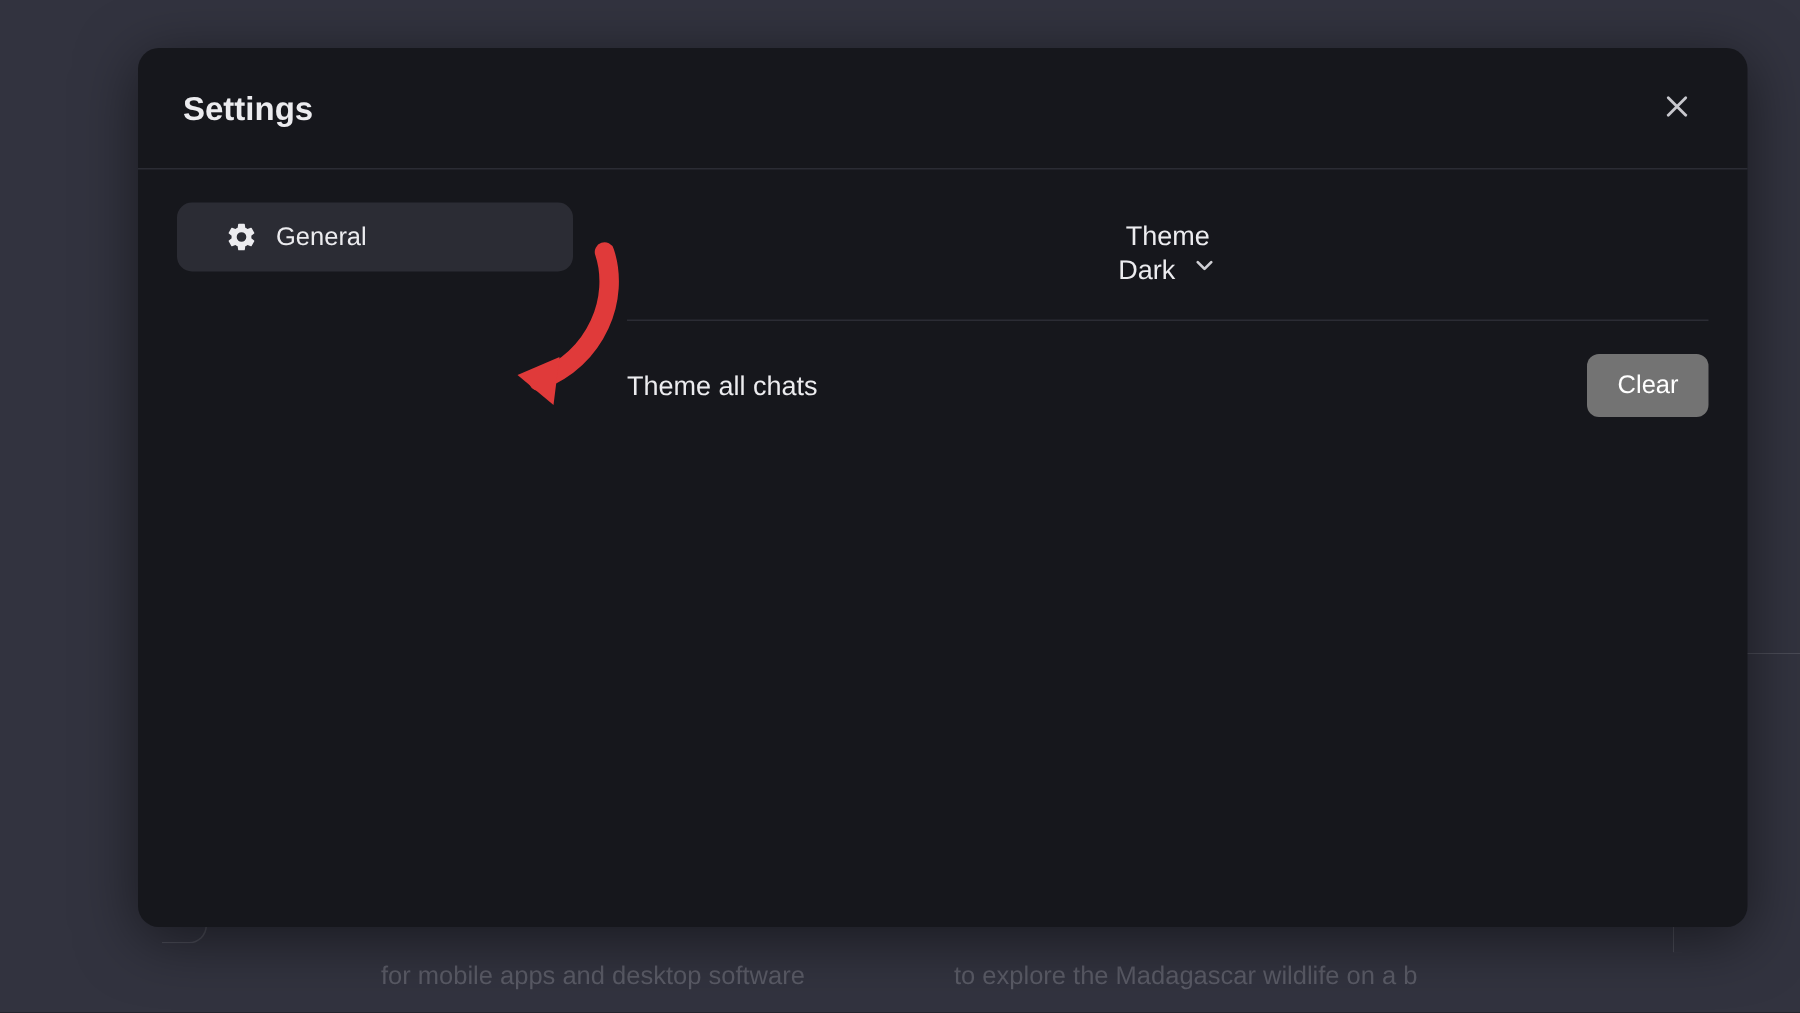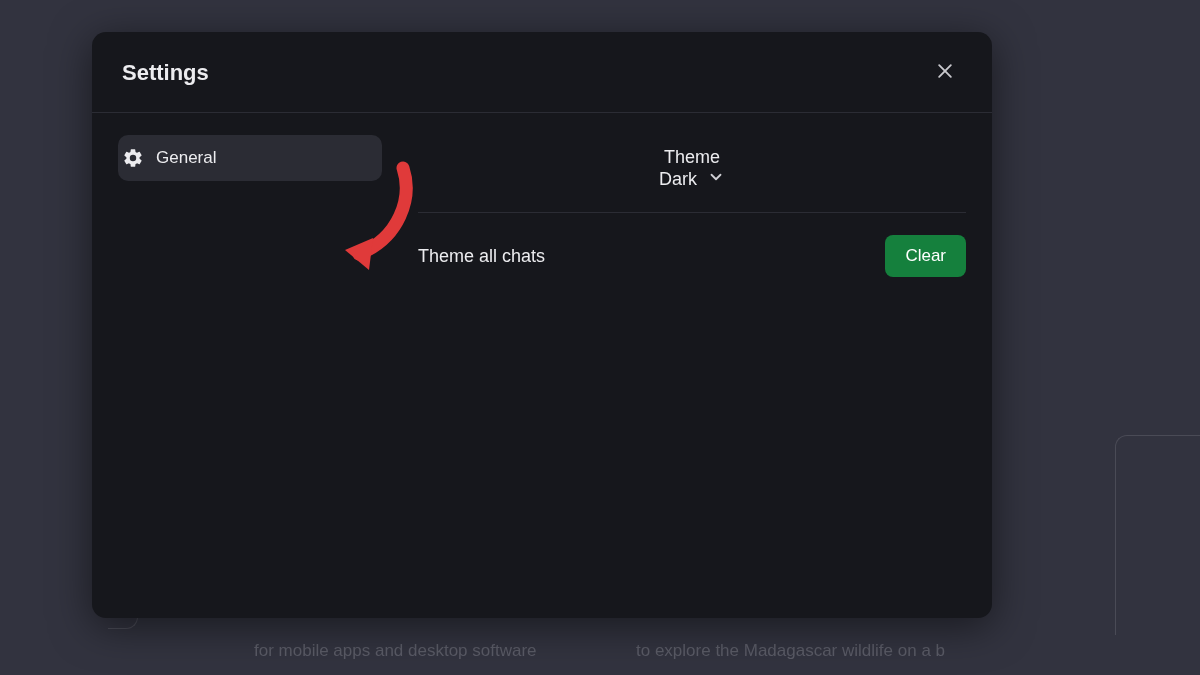--- a/index.html
+++ b/index.html
@@ -53,21 +53,21 @@
       height: 200px;
       border-left: 1px solid #4a4b56;
       border-top: 1px solid #4a4b56;
       border-top-left-radius: 12px;
     }
 
     .modal-wrap {
       position: absolute;
       left: 92px;
       top: 32px;
-      width: 900px;
+      width: 1073px;
       height: 586px;
       background: #16171c;
       border-radius: 14px;
       display: flex;
       flex-direction: column;
       box-shadow: 0 8px 40px rgba(0,0,0,0.5);
     }
 
     .modal-header {
       display: flex;
@@ -102,21 +102,21 @@
 
     .sidebar {
       width: 264px;
       flex-shrink: 0;
     }
 
     .sidebar-item {
       display: flex;
       align-items: center;
       gap: 12px;
-      padding: 12px 4px;
+      padding: 12px 32px;
       border-radius: 10px;
       cursor: pointer;
       color: #8d8d95;
       font-size: 17px;
       margin-bottom: 2px;
     }
 
     .sidebar-item.active {
       background: #2b2c34;
       color: #ececef;
@@ -168,21 +168,21 @@
     .setting-value-text {
       color: #ececef;
       font-size: 18px;
     }
 
     .chevron {
       color: #cfcfd4;
     }
 
     .clear-btn {
-      background: #15803d;
+      background: #737373;
       color: #ffffff;
       border: none;
       padding: 11px 20px;
       border-radius: 8px;
       font-size: 17px;
       cursor: pointer;
     }
 
     .annotation-arrow {
       position: absolute;

